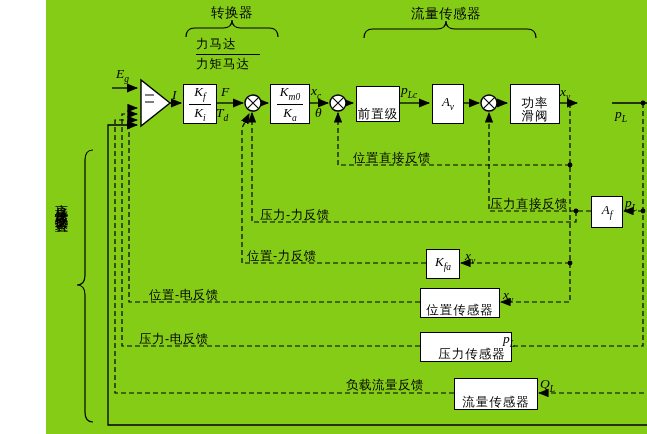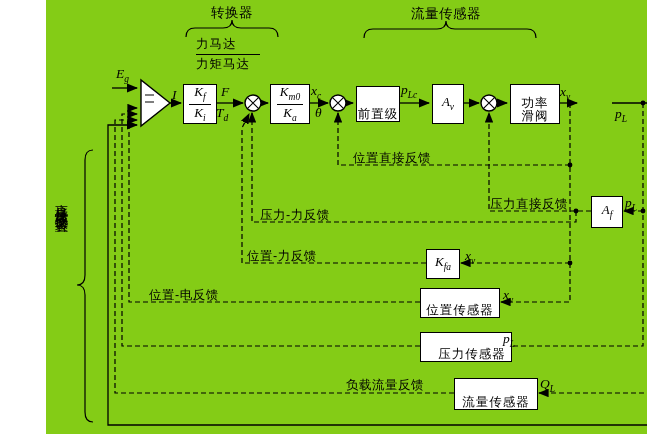--- a/index.html
+++ b/index.html
@@ -158,15 +158,16 @@
   <div class="sig" style="left:419px;top:248px;"><span>x</span><sub>v</sub></div>
   <div class="sig" style="left:457px;top:287px;"><span>x</span><sub>v</sub></div>
   <div class="sig" style="left:457px;top:331px;"><span>p</span><sub>L</sub></div>
   <div class="sig" style="left:494px;top:376px;"><span>Q</span><sub>L</sub></div>
 
   <div class="cnlabel" style="left:307px;top:150px;">位置直接反馈</div>
   <div class="cnlabel" style="left:444px;top:196px;">压力直接反馈</div>
   <div class="cnlabel" style="left:214px;top:207px;">压力-力反馈</div>
   <div class="cnlabel" style="left:201px;top:248px;">位置-力反馈</div>
   <div class="cnlabel" style="left:103px;top:287px;">位置-电反馈</div>
+  <div class="cnlabel" style="left:93px;top:331px;">压力-电反馈</div>
   <div class="cnlabel" style="left:300px;top:377px;">负载流量反馈</div>
 
 </div>
 
 </body></html>

